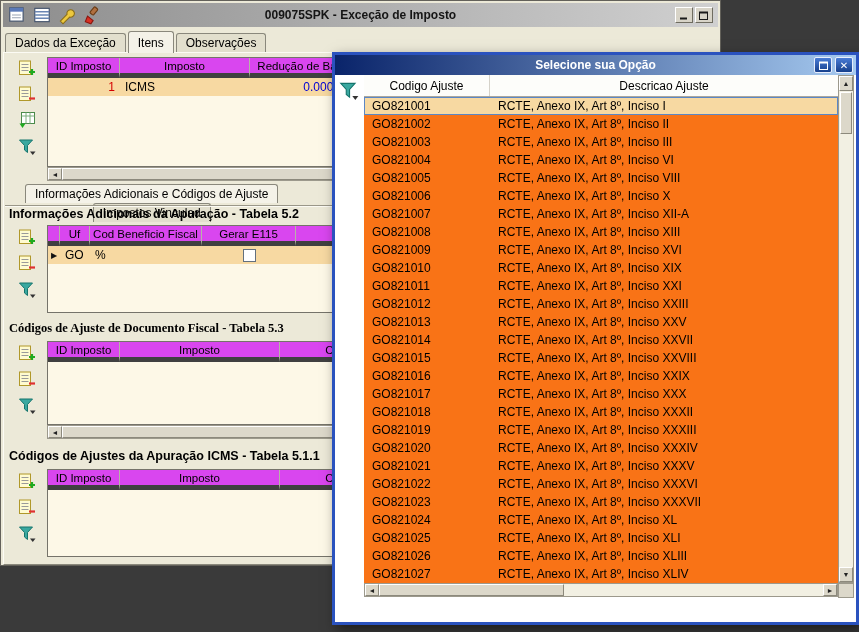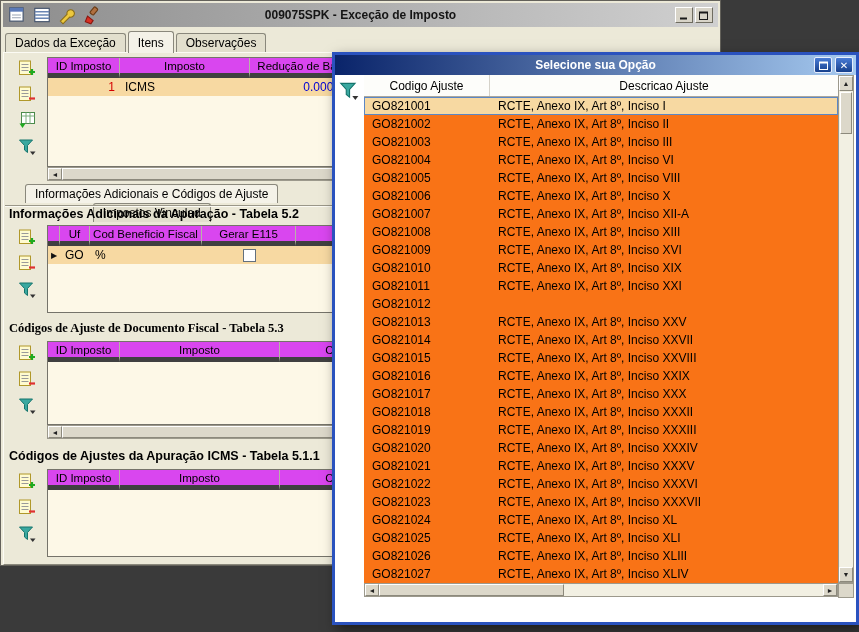--- a/index.html
+++ b/index.html
@@ -379,20 +379,21 @@
             <div class="pg-desc">RCTE, Anexo IX, Art 8º, Inciso XIX</div>
           </div>
 
           <div class="pg-row">
             <div class="pg-code">GO821011</div>
             <div class="pg-desc">RCTE, Anexo IX, Art 8º, Inciso XXI</div>
           </div>
 
           <div class="pg-row">
             <div class="pg-code">GO821012</div>
+            <div class="pg-desc">RCTE, Anexo IX, Art 8º, Inciso XXIII</div>
           </div>
 
           <div class="pg-row">
             <div class="pg-code">GO821013</div>
             <div class="pg-desc">RCTE, Anexo IX, Art 8º, Inciso XXV</div>
           </div>
 
           <div class="pg-row">
             <div class="pg-code">GO821014</div>
             <div class="pg-desc">RCTE, Anexo IX, Art 8º, Inciso XXVII</div>

